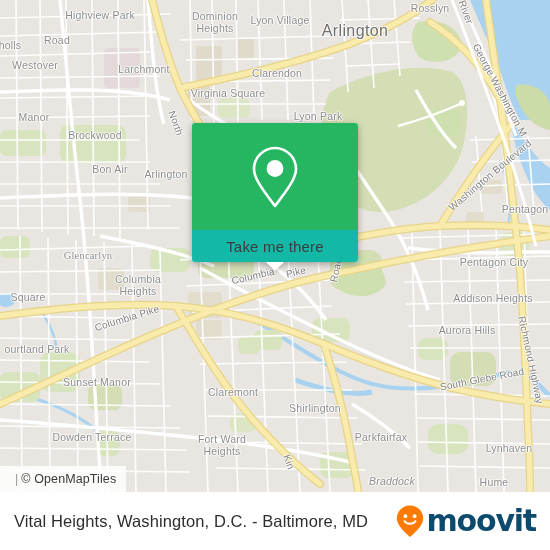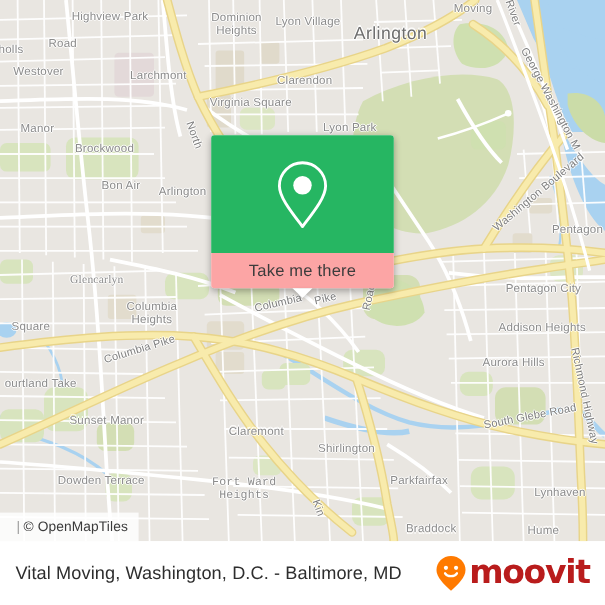--- a/index.html
+++ b/index.html
@@ -69,21 +69,21 @@
   .popup-head {
     height: 107px;
     background: #26B662;
     border-radius: 3px 3px 0 0;
     display: flex;
     align-items: center;
     justify-content: center;
   }
   .popup-foot {
     height: 32px;
-    background: #fca5a5;
+    background: #14b8a6;
     border-radius: 0 0 3px 3px;
     display: flex;
     align-items: center;
     justify-content: center;
   }
   .popup-foot span {
     color: #3C3C3C;
     font-size: 15px;
     letter-spacing: .2px;
   }
@@ -139,21 +139,21 @@
     font-size: 16.5px;
     letter-spacing: .1px;
     white-space: nowrap;
   }
   .brand {
     display: flex;
     align-items: center;
     gap: 2px;
   }
   .brand-word {
-    color: #b91c1c;
+    color: #0c4a6e;
     font-size: 30px;
     font-weight: bold;
     letter-spacing: -1.2px;
     line-height: 1;
     font-family: "DejaVu Sans", sans-serif;
   }
 </style>
 </head>
 <body>
 
@@ -377,50 +377,50 @@
       <path d="M398,126 C420,120 442,112 460,104" stroke="#FFFFFF" stroke-width="2.4" fill="none"></path>
       <circle cx="462" cy="103" r="3" fill="#FFFFFF"></circle>
     </svg>
 
     <div id="label-layer">
         <div class="lbl city" style="left: 355px; top: 31px; transform: translate(-50%, -50%);">Arlington</div>
         <div class="lbl " style="left: 100px; top: 15px; transform: translate(-50%, -50%);">Highview Park</div>
         <div class="lbl  two-line" style="left: 215px; top: 22px; transform: translate(-50%, -50%);">Dominion
 Heights</div>
         <div class="lbl " style="left: 280px; top: 20px; transform: translate(-50%, -50%);">Lyon Village</div>
-        <div class="lbl " style="left: 430px; top: 8px; transform: translate(-50%, -50%);">Moving</div>
+        <div class="lbl " style="left: 430px; top: 8px; transform: translate(-50%, -50%);">Rosslyn</div>
         <div class="lbl " style="left: 57px; top: 40px; transform: translate(-50%, -50%);">Road</div>
         <div class="lbl " style="left: 10px; top: 45px; transform: translate(-50%, -50%);">holls</div>
         <div class="lbl " style="left: 35px; top: 65px; transform: translate(-50%, -50%);">Westover</div>
         <div class="lbl " style="left: 100px; top: 69px; transform: translate(-50%, -50%); margin-left: 44px;">Larchmont</div>
         <div class="lbl " style="left: 277px; top: 73px; transform: translate(-50%, -50%);">Clarendon</div>
         <div class="lbl " style="left: 228px; top: 93px; transform: translate(-50%, -50%);">Virginia Square</div>
         <div class="lbl " style="left: 318px; top: 116px; transform: translate(-50%, -50%);">Lyon Park</div>
         <div class="lbl " style="left: 14px; top: 117px; transform: translate(-50%, -50%); padding-left: 40px;">Manor</div>
         <div class="lbl " style="left: 95px; top: 135px; transform: translate(-50%, -50%);">Brockwood</div>
         <div class="lbl " style="left: 110px; top: 169px; transform: translate(-50%, -50%);">Bon Air</div>
         <div class="lbl " style="left: 166px; top: 174px; transform: translate(-50%, -50%);">Arlington</div>
         <div class="lbl " style="left: 525px; top: 209px; transform: translate(-50%, -50%);">Pentagon</div>
         <div class="lbl " style="left: 88px; top: 255px; transform: translate(-50%, -50%); font-family: Liberation Serif, serif;">Glencarlyn</div>
         <div class="lbl  two-line" style="left: 138px; top: 285px; transform: translate(-50%, -50%);">Columbia
 Heights</div>
         <div class="lbl " style="left: 494px; top: 262px; transform: translate(-50%, -50%);">Pentagon City</div>
         <div class="lbl " style="left: 28px; top: 297px; transform: translate(-50%, -50%);">Square</div>
         <div class="lbl " style="left: 493px; top: 298px; transform: translate(-50%, -50%);">Addison Heights</div>
-        <div class="lbl " style="left: 37px; top: 349px; transform: translate(-50%, -50%);">ourtland Take</div>
+        <div class="lbl " style="left: 37px; top: 349px; transform: translate(-50%, -50%);">ourtland Park</div>
         <div class="lbl " style="left: 467px; top: 330px; transform: translate(-50%, -50%);">Aurora Hills</div>
         <div class="lbl " style="left: 97px; top: 382px; transform: translate(-50%, -50%);">Sunset Manor</div>
         <div class="lbl " style="left: 233px; top: 392px; transform: translate(-50%, -50%);">Claremont</div>
         <div class="lbl " style="left: 315px; top: 408px; transform: translate(-50%, -50%);">Shirlington</div>
         <div class="lbl " style="left: 381px; top: 437px; transform: translate(-50%, -50%);">Parkfairfax</div>
         <div class="lbl " style="left: 509px; top: 448px; transform: translate(-50%, -50%);">Lynhaven</div>
         <div class="lbl " style="left: 92px; top: 437px; transform: translate(-50%, -50%);">Dowden Terrace</div>
-        <div class="lbl  two-line" style="left: 222px; top: 445px; transform: translate(-50%, -50%); font-family: Liberation Mono, monospace;">Fort Ward
+        <div class="lbl  two-line" style="left: 222px; top: 445px; transform: translate(-50%, -50%);">Fort Ward
 Heights</div>
-        <div class="lbl " style="left: 392px; top: 481px; transform: translate(-50%, -50%);">Braddock</div>
+        <div class="lbl " style="left: 392px; top: 481px; transform: translate(-50%, -50%); font-style: italic;">Braddock</div>
         <div class="lbl " style="left: 494px; top: 482px; transform: translate(-50%, -50%);">Hume</div>
         <div class="lbl road-lbl" style="left: 176px; top: 123px; transform: translate(-50%, -50%) rotate(70deg);">North</div>
         <div class="lbl road-lbl" style="left: 500px; top: 90px; transform: translate(-50%, -50%) rotate(62deg);">George Washington M</div>
         <div class="lbl road-lbl" style="left: 466px; top: 12px; transform: translate(-50%, -50%) rotate(70deg);">River</div>
         <div class="lbl road-lbl" style="left: 490px; top: 175px; transform: translate(-50%, -50%) rotate(-40deg);">Washington Boulevard</div>
         <div class="lbl road-lbl" style="left: 531px; top: 360px; transform: translate(-50%, -50%) rotate(78deg);">Richmond Highway</div>
         <div class="lbl road-lbl" style="left: 127px; top: 318px; transform: translate(-50%, -50%) rotate(-17deg);">Columbia Pike</div>
         <div class="lbl road-lbl" style="left: 253px; top: 276px; transform: translate(-50%, -50%) rotate(-13deg);">Columbia</div>
         <div class="lbl road-lbl" style="left: 296px; top: 272px; transform: translate(-50%, -50%) rotate(-13deg);">Pike</div>
         <div class="lbl road-lbl" style="left: 336px; top: 270px; transform: translate(-50%, -50%) rotate(-78deg);">Road</div>
@@ -442,21 +442,21 @@
       <div class="popup-tail"></div>
     </div>
 
     <div class="attrib">
       <span class="sep">|</span>
       <span>© OpenMapTiles</span>
     </div>
   </div>
 
   <div class="footer">
-    <div class="footer-title">Vital Moving, Washington, D.C. - Baltimore, MD</div>
+    <div class="footer-title">Vital Heights, Washington, D.C. - Baltimore, MD</div>
     <div class="brand">
       <svg width="30" height="34" viewBox="0 0 30 34">
         <path d="M15 1.5 C7.6 1.5 1.8 7.2 1.8 14.2 C1.8 20.6 8.3 27.2 15 33
                  C21.7 27.2 28.2 20.6 28.2 14.2 C28.2 7.2 22.4 1.5 15 1.5 Z" fill="#FF7A00"></path>
         <circle cx="10.4" cy="12.2" r="1.9" fill="#FFFFFF"></circle>
         <circle cx="19.6" cy="12.2" r="1.9" fill="#FFFFFF"></circle>
         <path d="M9.6 17.2 C11.6 20.6 18.4 20.6 20.4 17.2" fill="none" stroke="#FFFFFF" stroke-width="2.1" stroke-linecap="round"></path>
       </svg>
       <div class="brand-word">moovit</div>
     </div>

